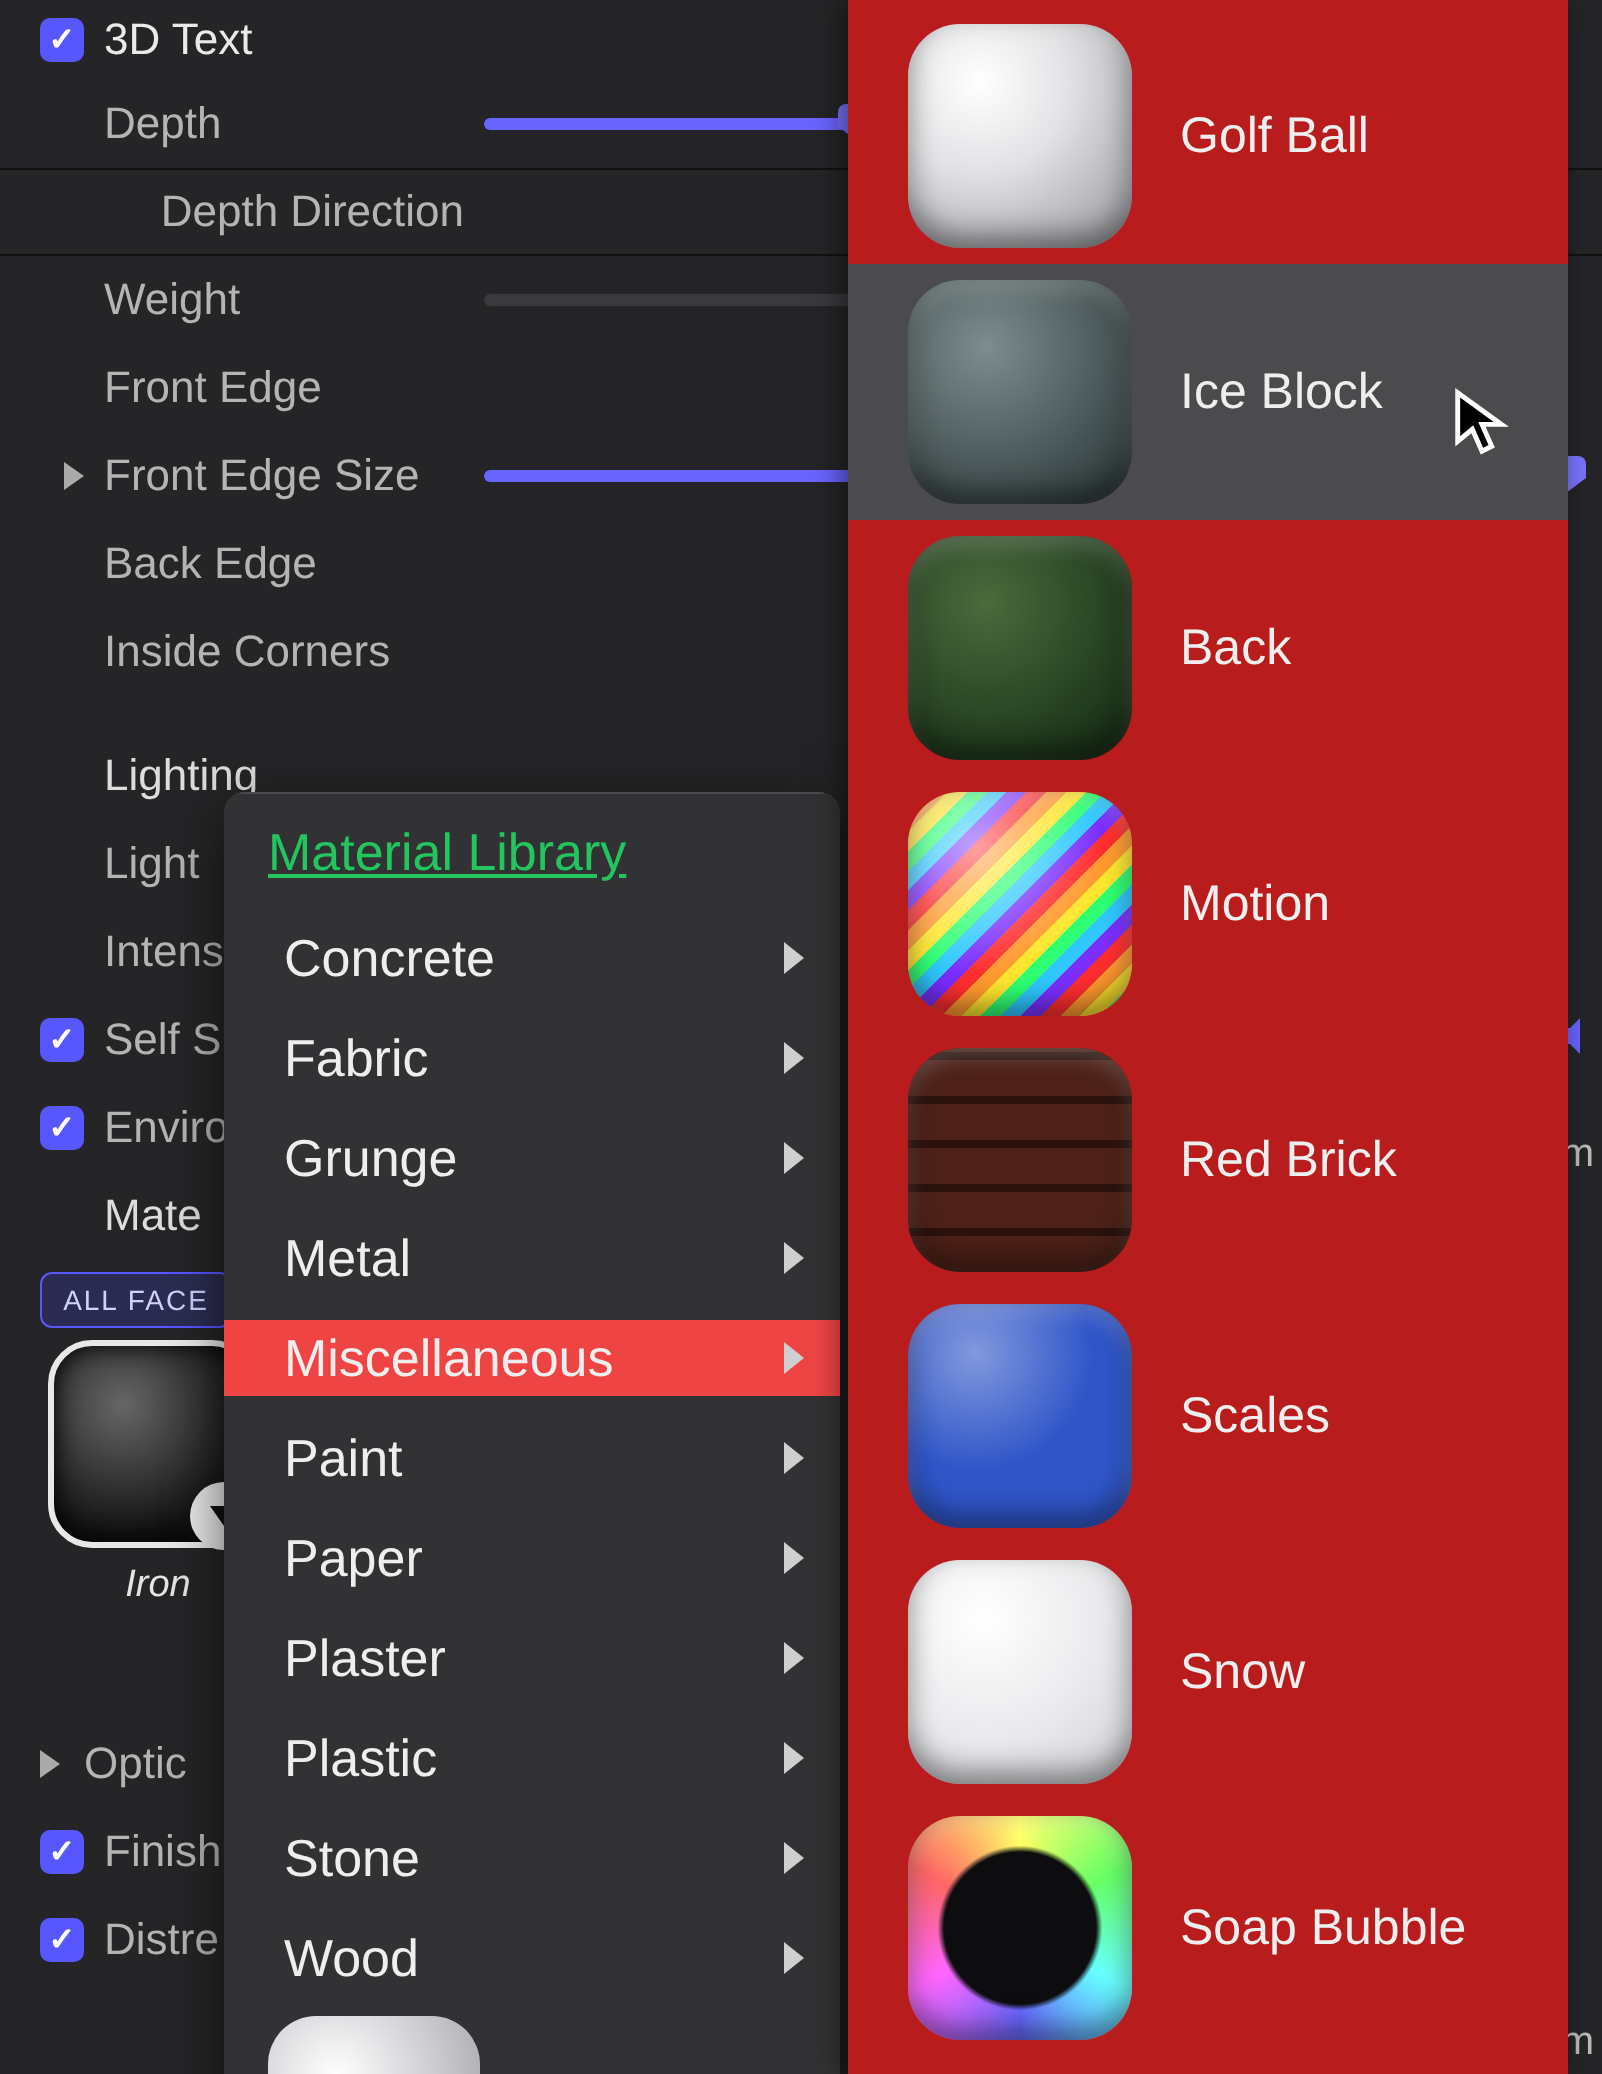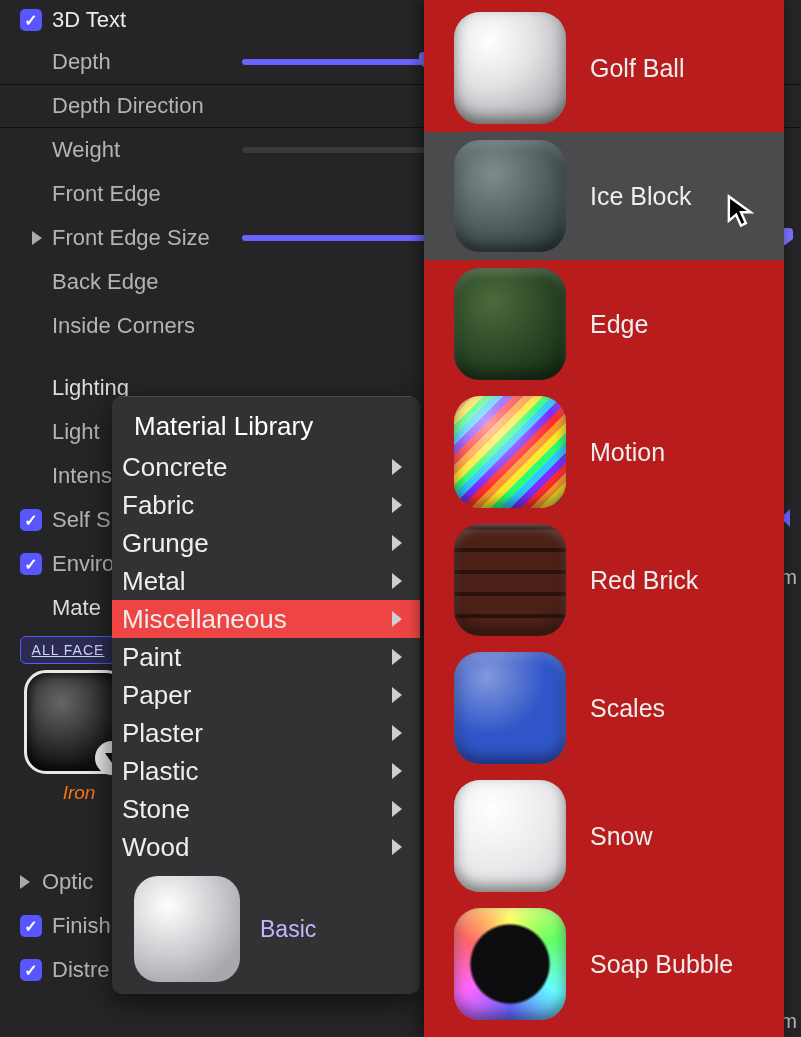--- a/index.html
+++ b/index.html
@@ -43,63 +43,63 @@
   .slider.purple .fill { background:#6a64ff; }
   .slider.purple .knob { background:#7a74ff; }
 
   .disclosure {
     position:absolute; left:32px; width:0; height:0;
     border-top:7px solid transparent; border-bottom:7px solid transparent;
     border-left:10px solid #aaa;
   }
   .disclosure.part { left:20px; }
 
-  .row.bordered { border-top:1px solid #111; border-bottom:1px solid #111; }
+  .row.bordered { border-top:1px solid #111; border-bottom:1px solid #111;text-align:right; }
 
   .faces-chip {
     margin:6px 0 0 20px; width:96px; height:28px; border-radius:6px;
     background:#4a4aff33; border:1px solid #5856ff;
     display:flex; align-items:center; justify-content:center;
-    font-size:14px; letter-spacing:1px; color:#cfd2ff;text-decoration:underline;
+    font-size:14px; letter-spacing:1px; color:#cfd2ff;
   }
 
   .thumb-card {
     margin:6px 0 0 24px; width:110px; height:150px;
   }
   .thumb {
     width:104px; height:104px; border-radius:22px;
     background:radial-gradient(circle at 35% 30%,#666,#111 70%);
     border:3px solid #e8e8e8; position:relative;
     box-shadow:inset 0 0 12px #000;
   }
   .thumb .dd {
     position:absolute; right:-4px; bottom:-4px; width:34px; height:34px;
     border-radius:50%; background:#e8e8e8;
     display:flex; align-items:center; justify-content:center;
   }
   .thumb .dd::after { content:""; border-left:7px solid transparent;
     border-right:7px solid transparent; border-top:10px solid #111; }
-  .thumb-caption { margin-top:8px; font-size:19px; color:#f97316; font-style:italic;
+  .thumb-caption { margin-top:8px; font-size:19px; color:#e5e5e5; font-style:italic;
                    text-align:center; }
 
   
   .menu {
     position:absolute; left:112px; top:396px; width:308px;
     background:#323234; border-radius:10px;
     box-shadow:0 8px 28px rgba(0,0,0,.6); padding-bottom:10px; overflow:hidden;
   }
   .menu .save {
     display:flex; align-items:center; gap:14px;
     padding:14px 18px 14px 22px; font-size:26px; color:#eee;
   }
   .menu hr { border:none; border-top:1px solid #4b4b4d; margin:0 8px; }
-  .menu .section-title { padding:14px 22px 6px; color:#ffffff; font-size:26px; }
+  .menu .section-title { padding:14px 22px 6px; color:#22c55e; font-size:26px;text-decoration:underline; }
   .menu .item {
     position:relative; display:flex; align-items:center; justify-content:space-between;
-    padding:4px 18px 4px 10px; font-size:26px; color:#eee; height:38px;
+    padding:4px 18px 4px 30px; font-size:26px; color:#eee; height:38px;margin-top:12px;
   }
   .menu .item.selected { background:#ef4444; }
   .menu .item .chev {
     width:0;height:0;border-top:8px solid transparent;border-bottom:8px solid transparent;
     border-left:10px solid #cfcfd2;
   }
   .menu .basic-row { display:flex; align-items:center; gap:20px;
     padding:10px 18px 2px 22px; }
   .menu .basic-sw {
     width:106px; height:106px; border-radius:24px;
@@ -351,21 +351,21 @@
       <div class="mat">
         <div class="sw golf"></div>
         <span class="name">Golf Ball</span>
       </div>
       <div class="mat hl">
         <div class="sw ice"></div>
         <span class="name">Ice Block</span>
       </div>
       <div class="mat">
         <div class="sw moss"></div>
-        <span class="name">Edge</span>
+        <span class="name">Back</span>
       </div>
       <div class="mat">
         <div class="sw motion"></div>
         <span class="name">Motion</span>
       </div>
       <div class="mat">
         <div class="sw brick"></div>
         <span class="name">Red Brick</span>
       </div>
       <div class="mat">

